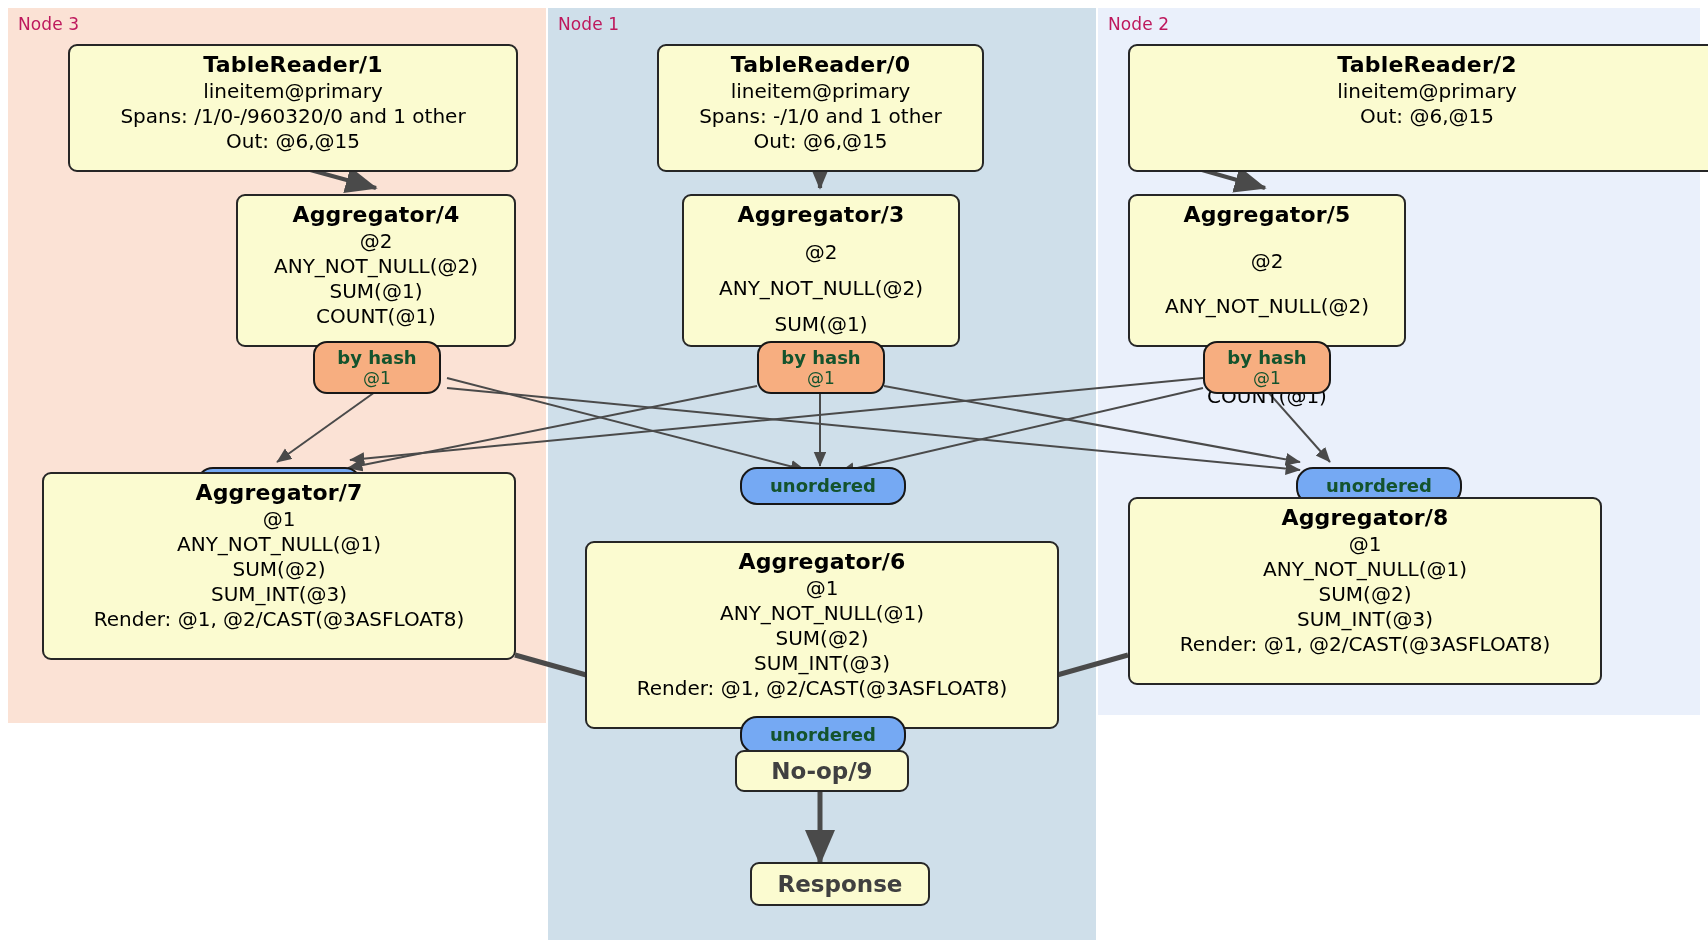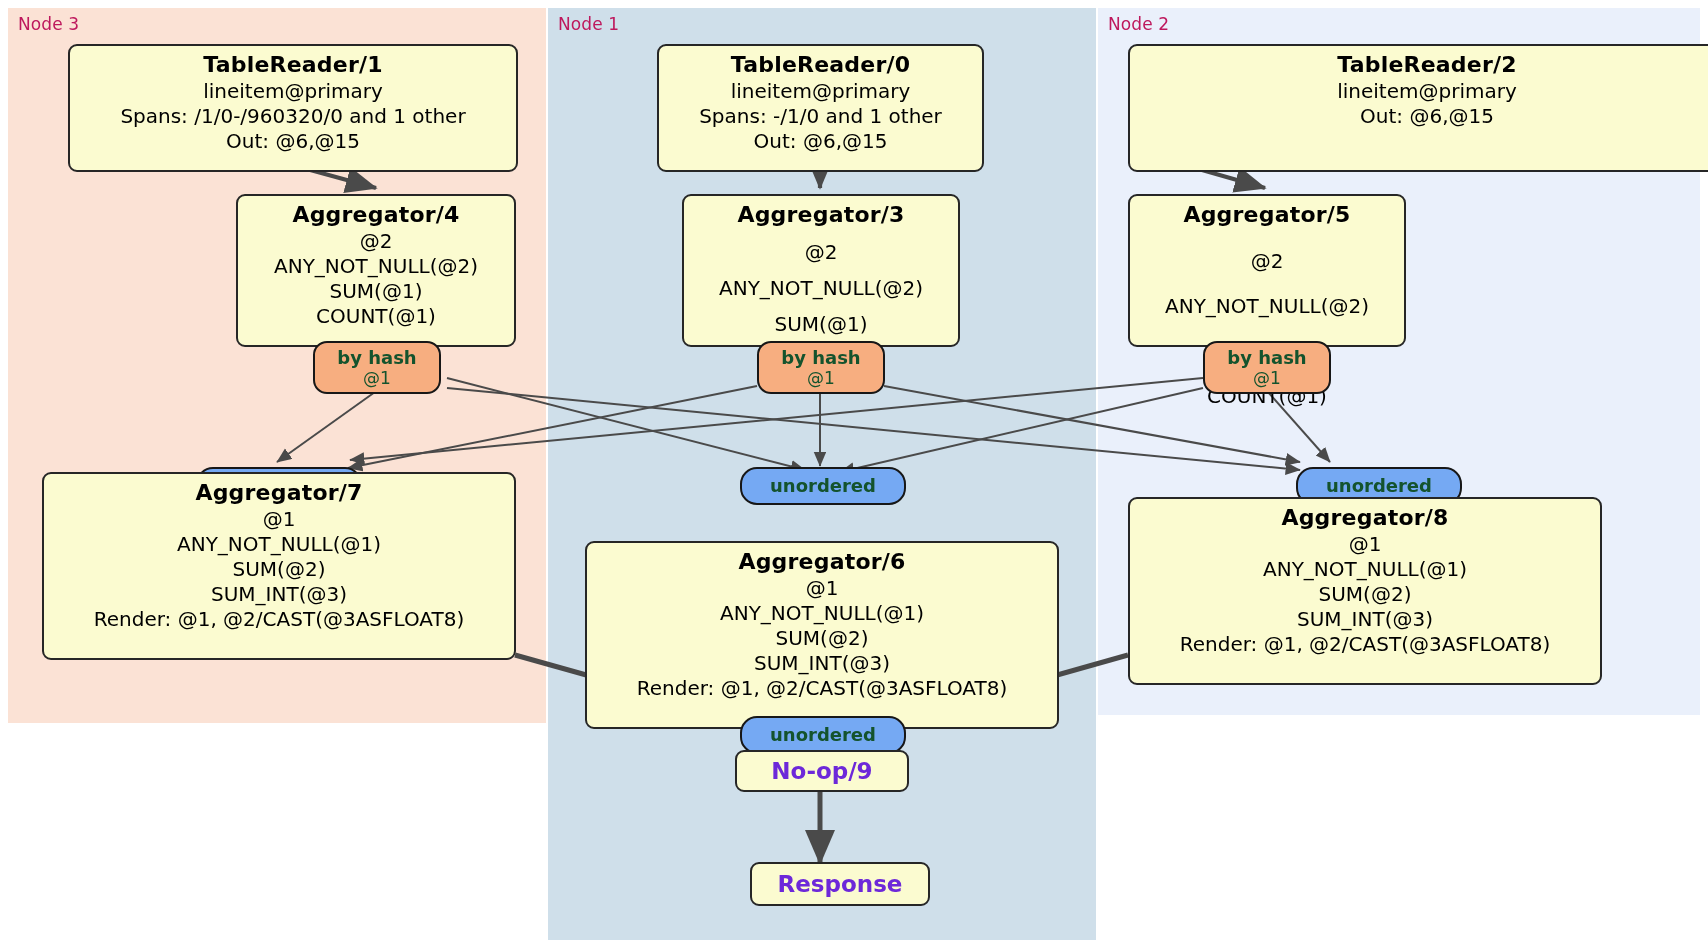--- a/index.html
+++ b/index.html
@@ -32,21 +32,21 @@
   }
   .badge .b1{font-weight:bold;font-size:18px;}
   .badge .b2{font-size:17px;}
   .badge.hash{background:#f7ae80;border-radius:14px;}
   .badge.unord{background:#75a9f3;border-radius:17px;}
 
   .small-box{
     position:absolute;box-sizing:border-box;background:#fbfbd0;
     border:2.5px solid #262626;border-radius:9px;
     display:flex;align-items:center;justify-content:center;
-    font-weight:bold;font-size:23px;color:#6d28d9;
+    font-weight:bold;font-size:23px;color:#404040;
   }
 
   svg#edges{position:absolute;left:0;top:0;width:1708px;height:940px;pointer-events:none;}
 </style>
 </head>
 <body>
 
 <div id="stage">
 
   <div class="node-panel" id="panel-node3">

